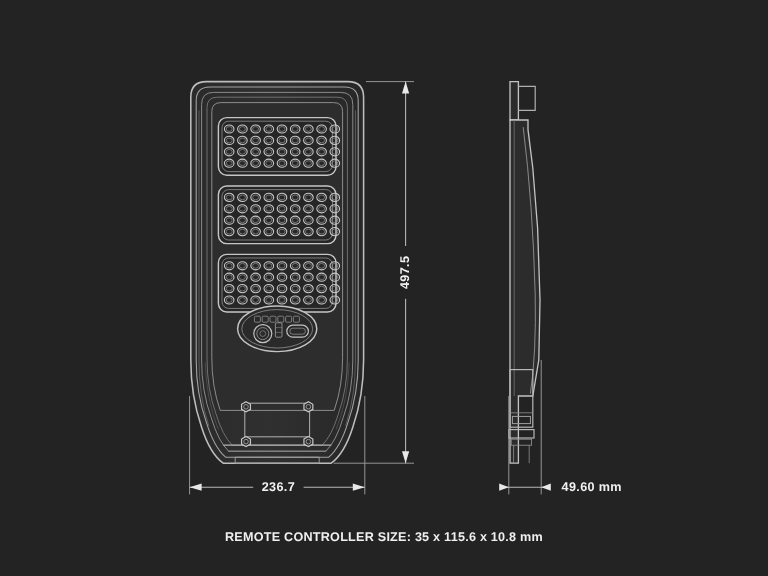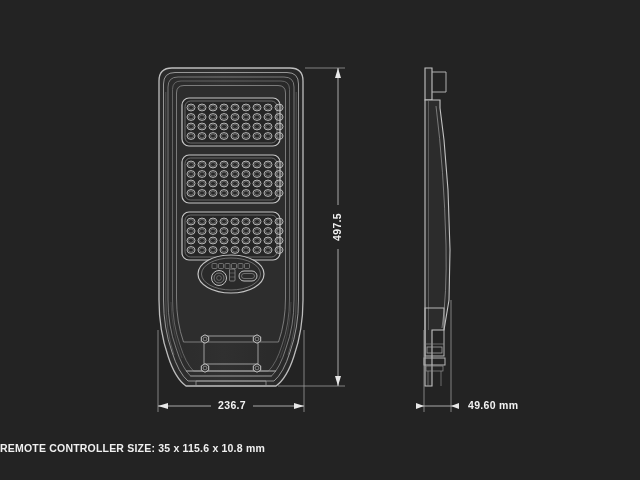--- a/index.html
+++ b/index.html
@@ -8,20 +8,21 @@
     background:#232323;
     font-family:"Liberation Sans", sans-serif;
     position:relative;
   }
   #stage{position:absolute;inset:0;}
   svg#drawing{position:absolute;left:0;top:0;width:640px;height:480px;display:block;}
   .caption{
     position:absolute;
     left:0;right:0;
     top:442px;
+    text-align:center;
     color:#f0f0f0;
     font-size:10.5px;
     font-weight:bold;
     letter-spacing:0.2px;
     font-family:"Liberation Sans", sans-serif;
     white-space:nowrap;
   }
   .dimtext{
     fill:#f2f2f2;
     font-family:"Liberation Sans", sans-serif;

